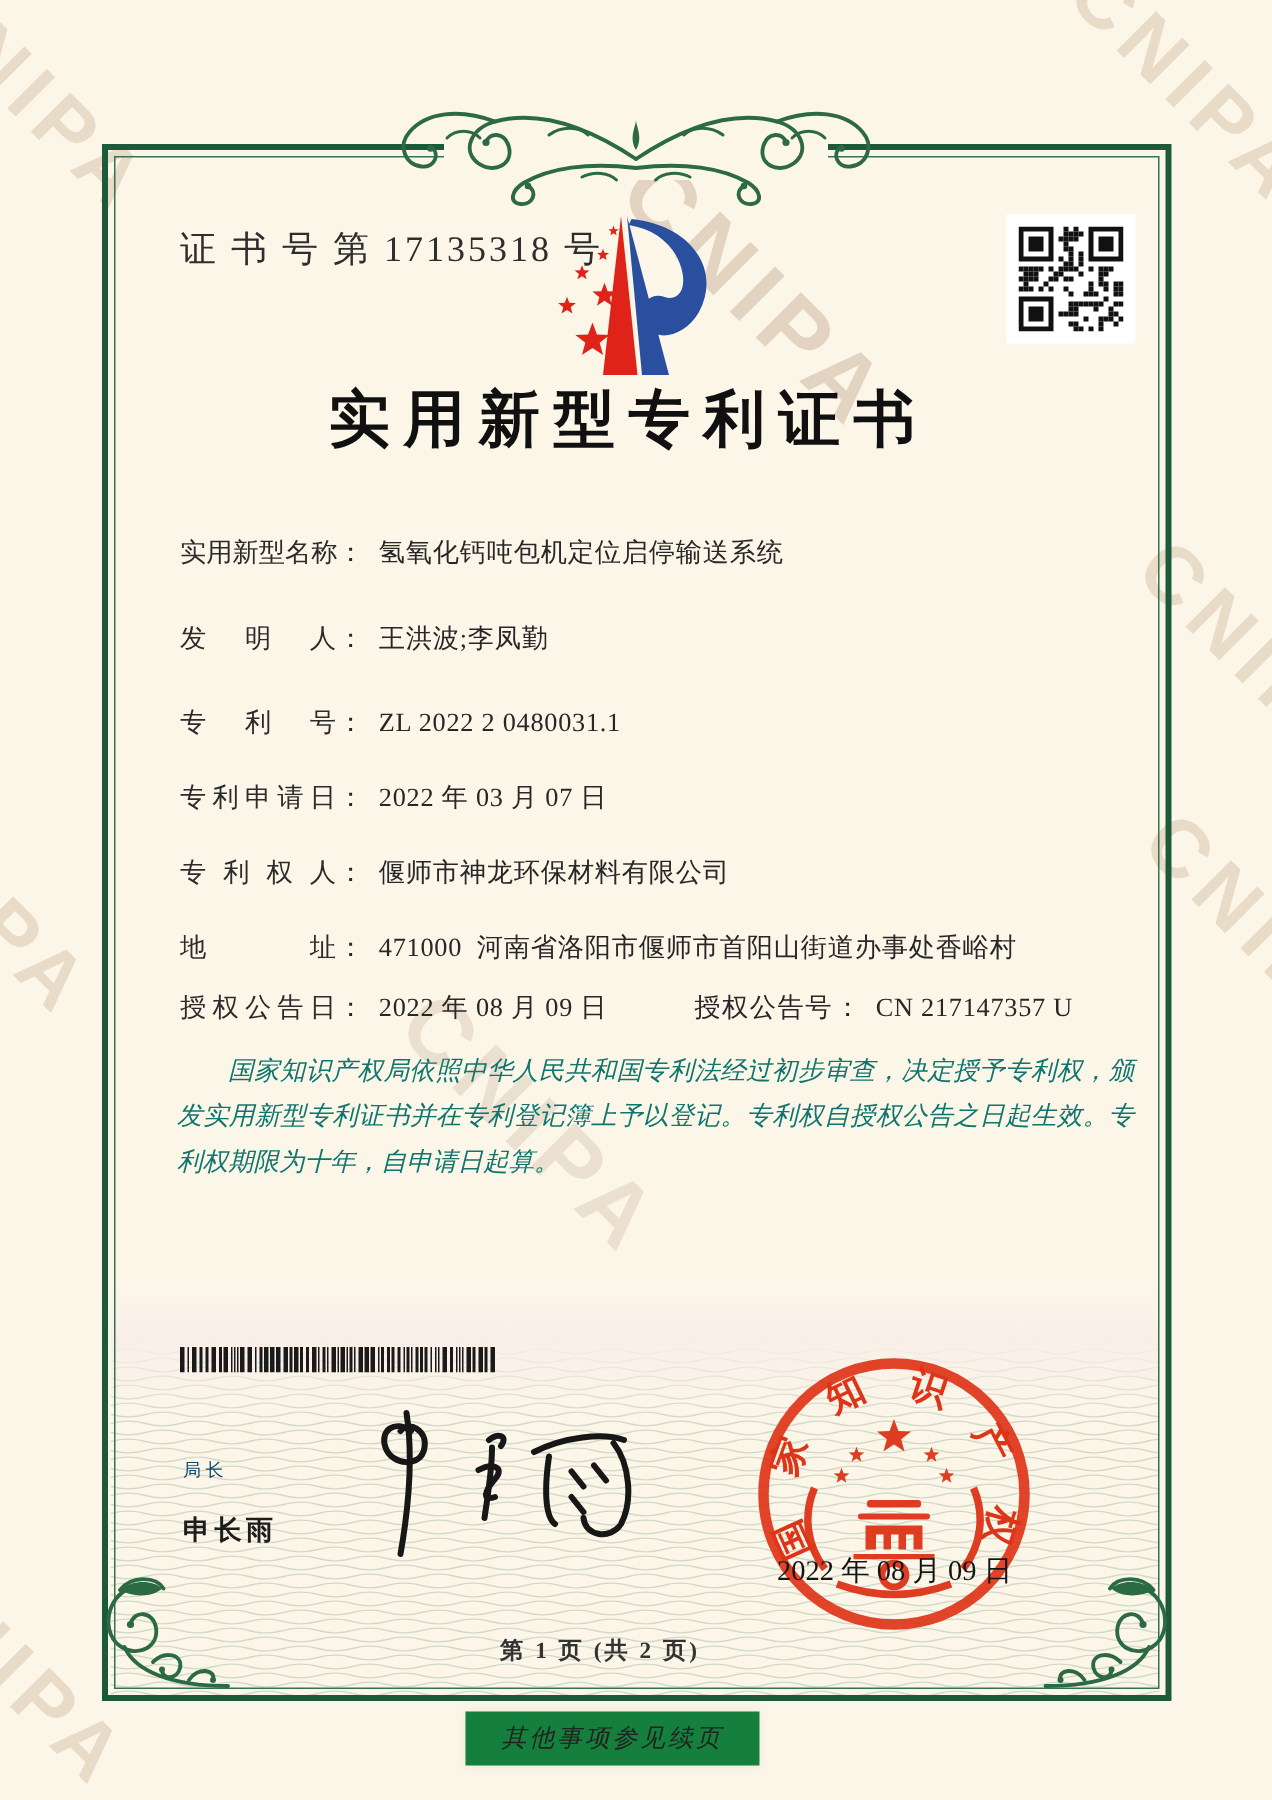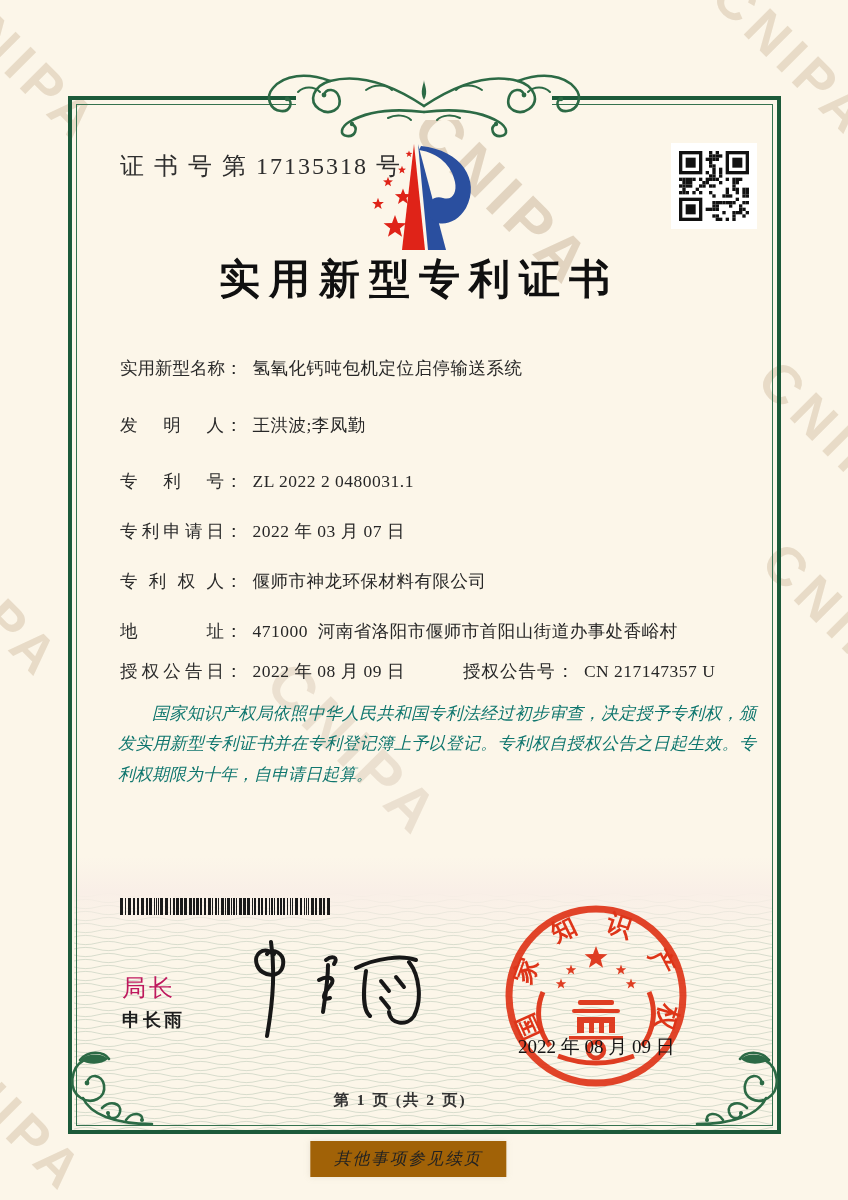--- a/index.html
+++ b/index.html
@@ -70,40 +70,40 @@
   .body-text p{margin:0;text-indent:2em;}
   
   .wave-band{position:absolute;left:74px;top:856px;width:699px;height:274px;overflow:hidden;}
   .wave-fade{
     position:absolute;left:0;top:0;width:100%;height:90px;
     background:linear-gradient(180deg,#fcf6e9 0%,#f9efe7 40%,rgba(250,243,233,0) 100%);
   }
   
   .barcode{position:absolute;left:120px;top:898px;}
   .sig-title{
-    position:absolute;left:122px;top:972px;font-size:24px;color:#be185d;
+    position:absolute;left:122px;top:972px;font-size:12px;color:#0c4a6e;
     font-family:"Liberation Sans","DejaVu Sans",sans-serif;letter-spacing:3px;
   }
   .sig-name{
     position:absolute;left:122px;top:1008px;font-size:18px;color:#1d1d1d;
     font-family:"Liberation Sans","DejaVu Sans",sans-serif;letter-spacing:3px;font-weight:bold;
   }
   .signature{position:absolute;left:238px;top:938px;width:215px;height:112px;}
   .seal{position:absolute;left:498px;top:898px;width:196px;height:196px;}
   .seal-date{
     position:absolute;left:518px;top:1034px;width:220px;
     font-size:19px;color:#141414;white-space:pre;text-align:left;
   }
   .page-info{
     position:absolute;left:70px;width:660px;top:1090px;text-align:center;
     font-size:15.5px;color:#333333;letter-spacing:2px;white-space:pre;font-weight:bold;
   }
   .footer-note{
     position:absolute;left:424px;top:1141px;transform:translateX(-58%);
-    background:#a16207;padding:7px 24px;
+    background:#15803d;padding:7px 24px;
     font-size:16.5px;font-style:italic;color:#222222;letter-spacing:2px;
     box-shadow:0 0 6px rgba(180,170,150,0.25);
   }
 </style>
 </head>
 <body>
 
 <div class="wm wm1">CNIPA</div>
 <div class="wm wm2">CNIPA</div>
 <div class="wm wm3">CNIPA</div>

